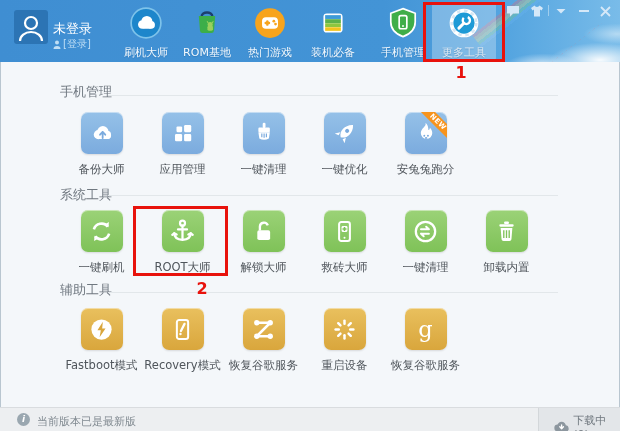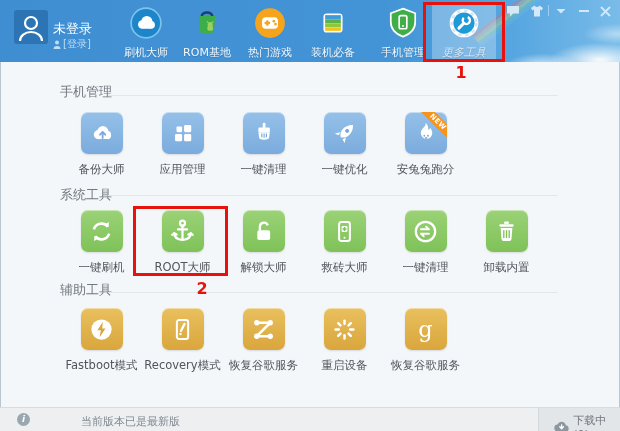--- a/index.html
+++ b/index.html
@@ -15,21 +15,21 @@
       radial-gradient(ellipse 48px 15px at 617px 34px, rgba(255,255,255,.45), rgba(255,255,255,0) 70%),
       linear-gradient(90deg,#3f8ed2 0%,#4394d6 62%,#55a5e0 82%,#79bce9 100%);
   }
   .rainbow { position:absolute; right:28px; top:-6px; width:110px; height:70px; transform:rotate(-38deg);
     background:repeating-linear-gradient(180deg,#ff5c5c 0 3px,#ffb54d 3px 6px,#ffe45c 6px 9px,#7ed67e 9px 12px,#6db5f2 12px 15px,transparent 15px 70px);
     opacity:.28; pointer-events:none; }
   .avatar { position:absolute; left:14px; top:10px; width:34px; height:34px; background:#2c74b4; border-radius:3px; }
   .user-name { position:absolute; left:53px; top:20px; color:#fff; font-size:13px; }
   .user-login { position:absolute; left:53px; top:37px; color:#bfdef5; font-size:10px; display:flex; align-items:center; gap:2px; }
   .nav-item { position:absolute; top:2px; width:64px; height:58px; text-align:center; cursor:pointer; border-radius:2px; }
-  .nav-item.selected { background:rgba(255,255,255,.28);font-style:italic; }
+  .nav-item.selected { background:rgba(255,255,255,.28); }
   .nav-icon { margin:4px auto 0; width:34px; height:34px; }
   .nav-label { margin-top:1px; font-size:11px; color:#f2f8fd; text-shadow:0 1px 1px rgba(0,60,110,.25); }
   .nav-item.selected .nav-label { color:#dde8f2; }
   .winctl { position:absolute; top:5px; height:12px; display:flex; align-items:center; cursor:pointer; }
   .wc-sep { position:absolute; top:5px; width:1px; height:11px; background:rgba(255,255,255,.4); }
 
   
   .sec-title { position:absolute; left:60px; font-size:13px; color:#707880; }
   .sec-rule { position:absolute; left:108px; right:62px; height:1px; background:#e2e7ea; }
   .tools { position:absolute; left:61px; display:flex; }
@@ -46,21 +46,21 @@
             text-align:center; line-height:10px; letter-spacing:.5px; }
 
   
   .anno-box { position:absolute; border:3px solid #e8120c; z-index:50; pointer-events:none; }
   .anno-num { position:absolute; z-index:50; color:#e8120c; font-size:16px; font-weight:bold; text-align:center; }
 
   
   .statusbar { position:absolute; left:0; right:0; bottom:0; height:24px; background:#edeff1; border-top:1px solid #d9dcdf; }
   .info-dot { position:absolute; left:17px; top:5px; width:13px; height:13px; border-radius:50%; background:#9aa7b0;
               color:#fff; font-size:9px; line-height:13px; text-align:center; font-style:italic; font-weight:bold; }
-  .version-text { position:absolute; left:37px; top:6px; font-size:11px; color:#818a91;margin-left:44px; }
+  .version-text { position:absolute; left:37px; top:6px; font-size:11px; color:#818a91; }
   .download-box { position:absolute; right:0; top:0; width:82px; height:38px; background:#e3e6e9;
                   border-left:1px solid #d3d7da; cursor:pointer; display:flex; align-items:center; }
   .download-text { font-size:11px; color:#6e767d; margin-left:3px; }
 </style>
 </head>
 <body>
 
 <div class="window">
 
   <div class="header">

